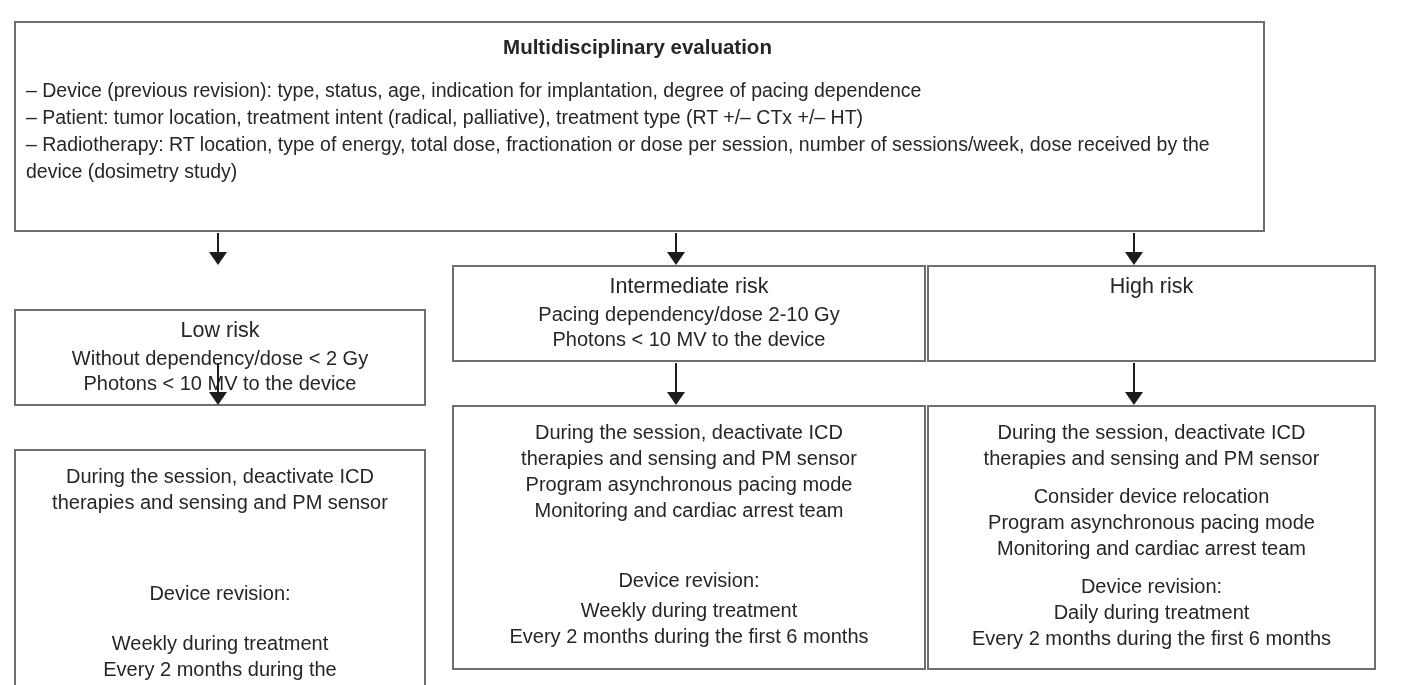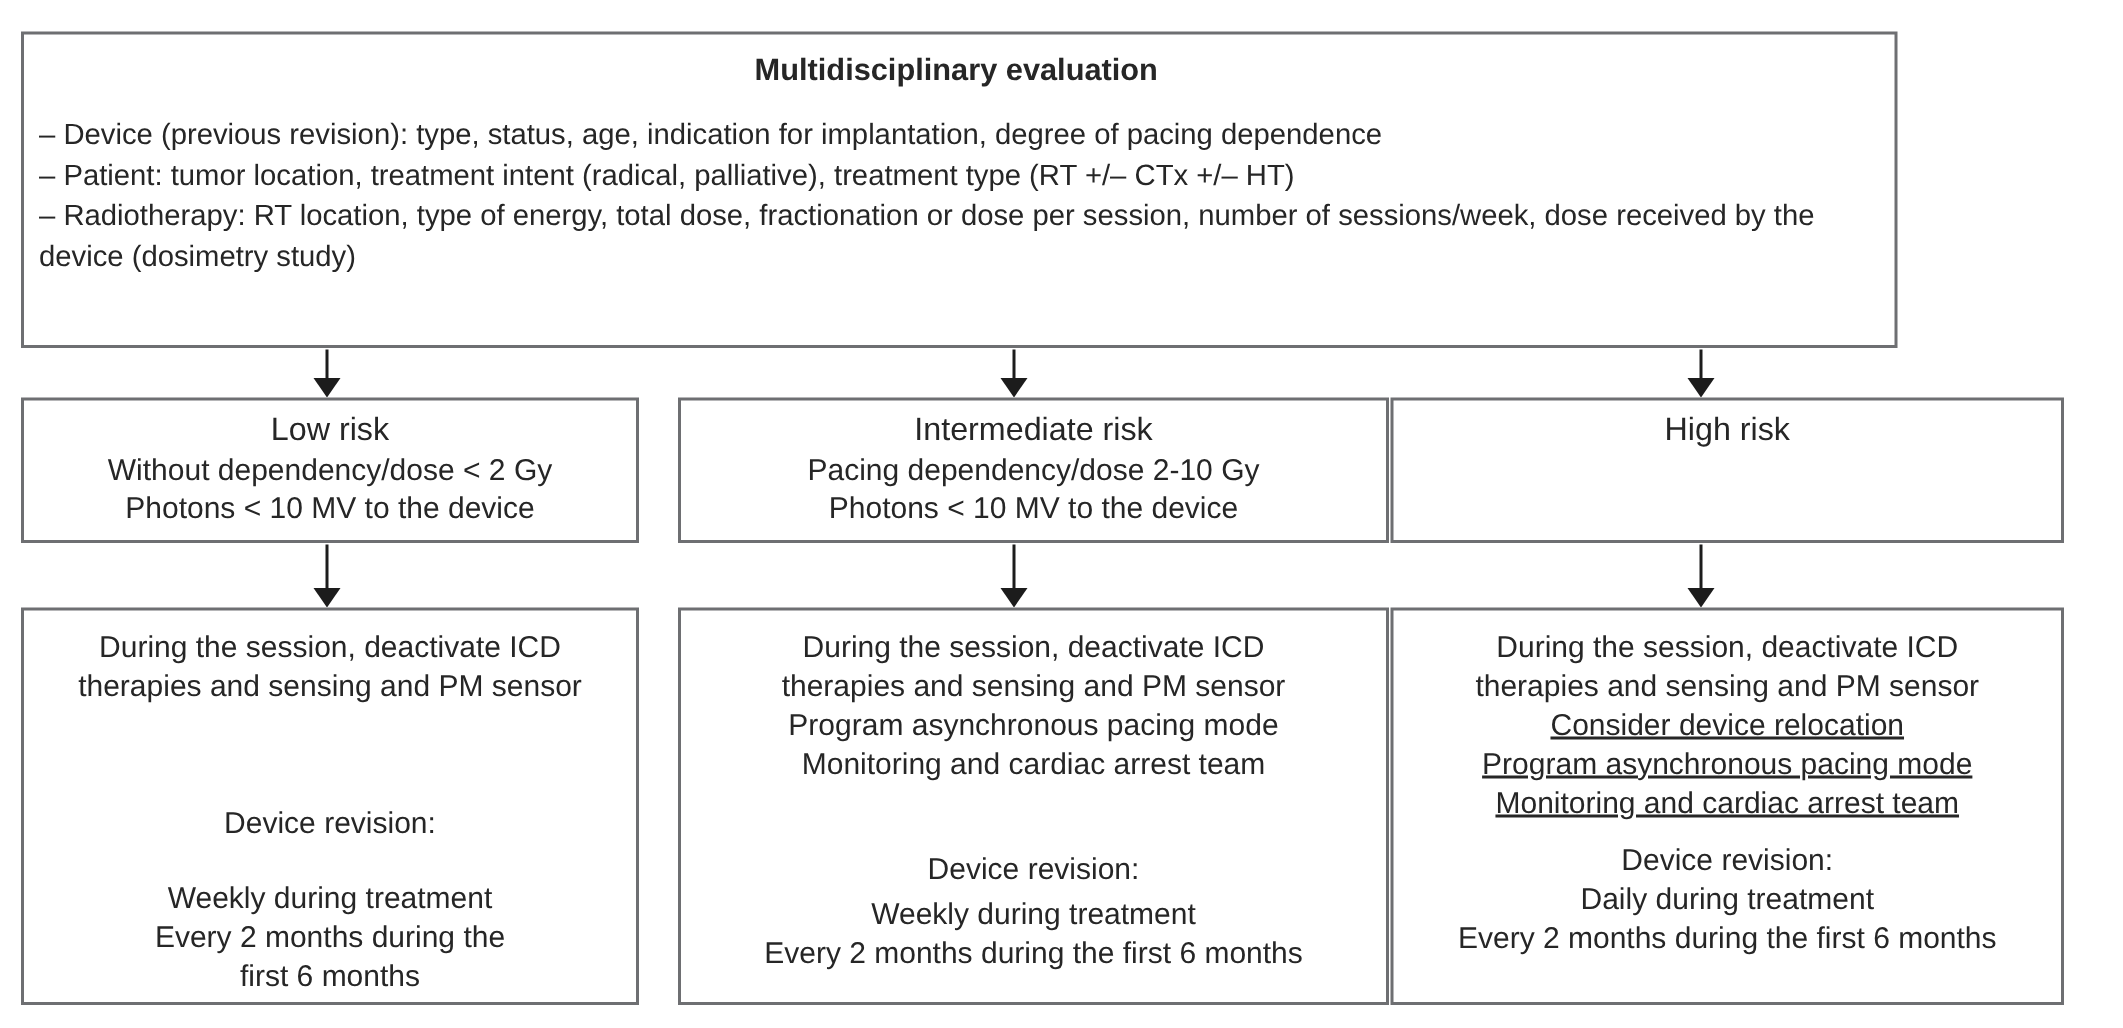--- a/index.html
+++ b/index.html
@@ -16,21 +16,21 @@
     box-sizing: border-box;
     border: 2px solid #6e6f72;
     background: #ffffff;
   }
   
   .top-box { left: 14px; top: 21px; width: 1251px; height: 211px; padding: 11px 14px 0 10px; }
   .top-title { text-align: center; font-weight: bold; font-size: 20.5px; line-height: 26px; }
   .top-items { margin-top: 17px; font-size: 19.5px; line-height: 27px; }
   .top-item { white-space: normal; }
   
-  .col1 { left: 14px;  width: 412px; }
+  .col1 { left: 14px;  width: 412px; margin-top: 44px; }
   .col2 { left: 452px; width: 474px; }
   .col3 { left: 927px; width: 449px; }
   
   .risk-box { top: 265px; height: 97px; text-align: center; padding-top: 5px; }
   .risk-title { font-size: 21.5px; line-height: 29px; }
   .risk-criteria { font-size: 20px; line-height: 25px; margin-top: 1px; white-space: pre-line; }
   
   .action-box { top: 405px; height: 265px; text-align: center; padding-top: 12px; font-size: 20px; line-height: 26px; }
   .blk { white-space: pre-line; }
   
@@ -114,21 +114,21 @@
 Program asynchronous pacing mode
 Monitoring and cardiac arrest team</div>
     <div class="blk" style="margin-top:44px;">Device revision:</div>
     <div class="blk" style="margin-top:4px;">Weekly during treatment
 Every 2 months during the first 6 months</div>
   </div>
 
   <div class="box action-box col3">
     <div class="blk">During the session, deactivate ICD
 therapies and sensing and PM sensor</div>
-    <div class="blk" style="margin-top:0;text-decoration:underline;">Consider device relocation
+    <div class="blk" style="margin-top:12px;">Consider device relocation
 Program asynchronous pacing mode
 Monitoring and cardiac arrest team</div>
     <div class="blk" style="margin-top:12px;">Device revision:</div>
     <div class="blk" style="">Daily during treatment
 Every 2 months during the first 6 months</div>
   </div>
 
 </div>
 
 </body></html>

